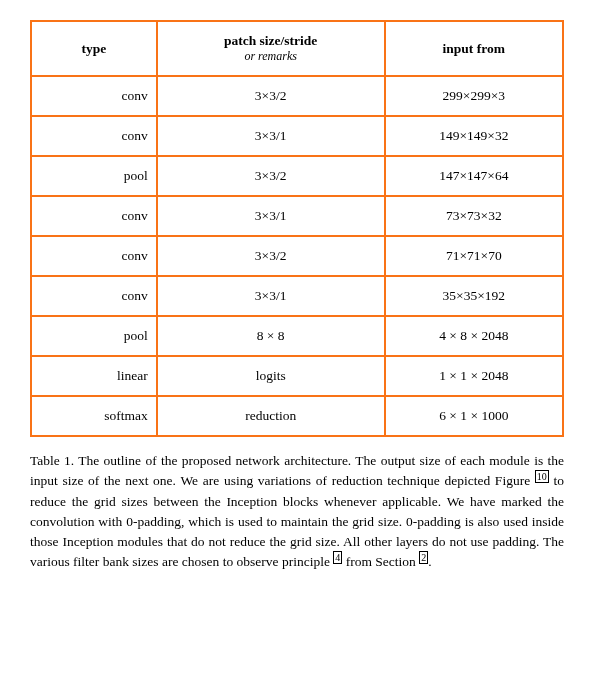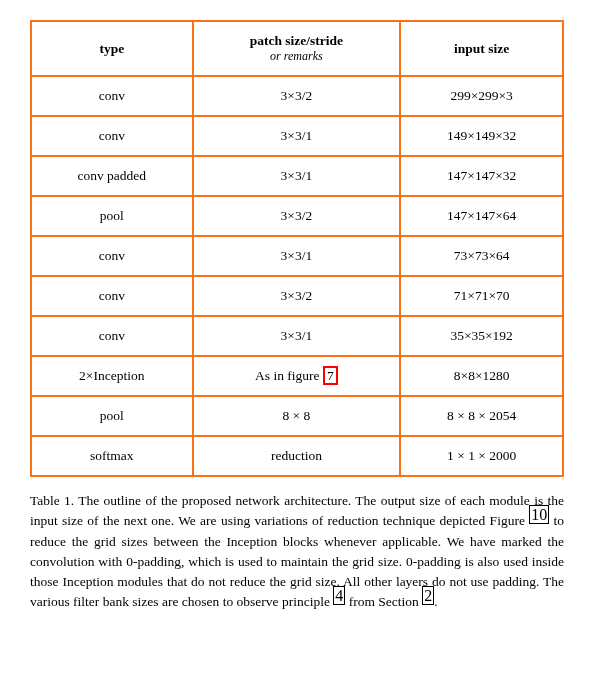--- a/index.html
+++ b/index.html
@@ -24,21 +24,21 @@
     th, td {
       border: 2px solid #f97316;
       padding: 11px 8px;
       text-align: center;
     }
     th {
       font-weight: bold;
       background: #fff;
     }
     td:first-child {
-      text-align: center;
+      text-align: right;
     }
     .header-top {
       font-weight: bold;
     }
     .header-sub {
       font-weight: normal;
       font-style: italic;
       font-size: 12px;
     }
     .caption {
@@ -46,94 +46,89 @@
       line-height: 1.5;
       text-align: justify;
       margin-top: 10px;
     }
     .caption .bold {
       font-weight: normal;
     }
     .ref-link {
       border: 1px solid #000;
       padding: 0 1px;
-      font-size: 16px;
+      font-size: 10px;
       vertical-align: super;
       line-height: 0;
     }
   </style>
 </head>
 <body>
 
 <div class="table-container">
   <table>
     <thead>
       <tr>
         <th>
           <span class="header-top">type</span>
         </th>
         <th>
           <div class="header-top">patch size/stride</div>
           <div class="header-sub">or remarks</div>
         </th>
         <th>
-          <span class="header-top">input size</span>
+          <span class="header-top">input from</span>
         </th>
       </tr>
     </thead>
     <tbody id="table-body">
     <tr>
           <td>conv</td>
           <td>3×3/2</td>
           <td>299×299×3</td>
         </tr>
         <tr>
           <td>conv</td>
           <td>3×3/1</td>
           <td>149×149×32</td>
         </tr>
         <tr>
-          <td>conv padded</td>
-          <td>3×3/1</td>
-          <td>147×147×32</td>
-        </tr>
-        <tr>
           <td>pool</td>
           <td>3×3/2</td>
           <td>147×147×64</td>
         </tr>
         <tr>
           <td>conv</td>
           <td>3×3/1</td>
-          <td>73×73×64</td>
+          <td>73×73×32</td>
         </tr>
         <tr>
           <td>conv</td>
           <td>3×3/2</td>
           <td>71×71×70</td>
         </tr>
         <tr>
           <td>conv</td>
           <td>3×3/1</td>
           <td>35×35×192</td>
         </tr>
         <tr>
-          <td>2×Inception</td>
-          <td>As in figure <span style="border:2px solid red; padding:0 2px;">7</span></td>
-          <td>8×8×1280</td>
+          <td>pool</td>
+          <td>8 × 8</td>
+          <td>4 × 8 × 2048</td>
         </tr>
         <tr>
-          <td>pool</td>
-          <td>8 × 8</td>
-          <td>8 × 8 × 2054</td>
+          <td>linear</td>
+          <td>logits</td>
+          <td>1 × 1 × 2048</td>
         </tr>
         <tr>
           <td>softmax</td>
           <td>reduction</td>
-          <td>1 × 1 × 2000</td>
+          <td>6 × 1 × 1000</td>
         </tr>
       </tbody>
   </table>
 </div>
 
 <div class="caption">
   <span class="bold">Table 1.</span><span> The outline of the proposed network architecture.  The output size of each module is the input size of the next one.  We are using variations of reduction technique depicted Figure </span><span class="ref-link">10</span><span> to reduce the grid sizes between the Inception blocks whenever applicable. We have marked the convolution with 0-padding, which is used to maintain the grid size.  0-padding is also used inside those Inception modules that do not reduce the grid size. All other layers do not use padding. The various filter bank sizes are chosen to observe principle </span><span class="ref-link">4</span><span> from Section </span><span class="ref-link">2</span><span>.</span>
 </div>
 
 </body></html>

